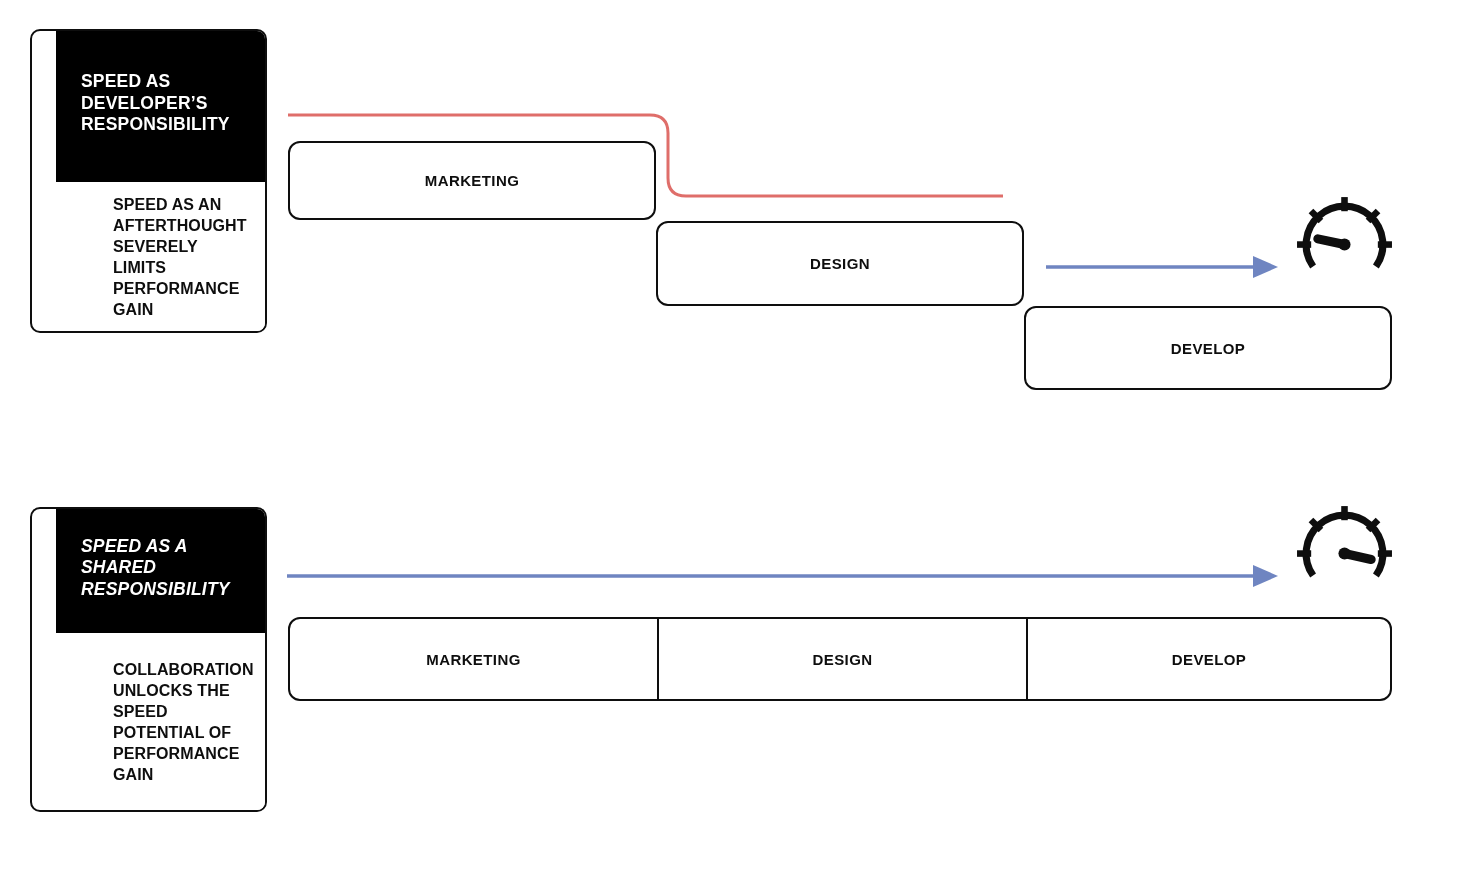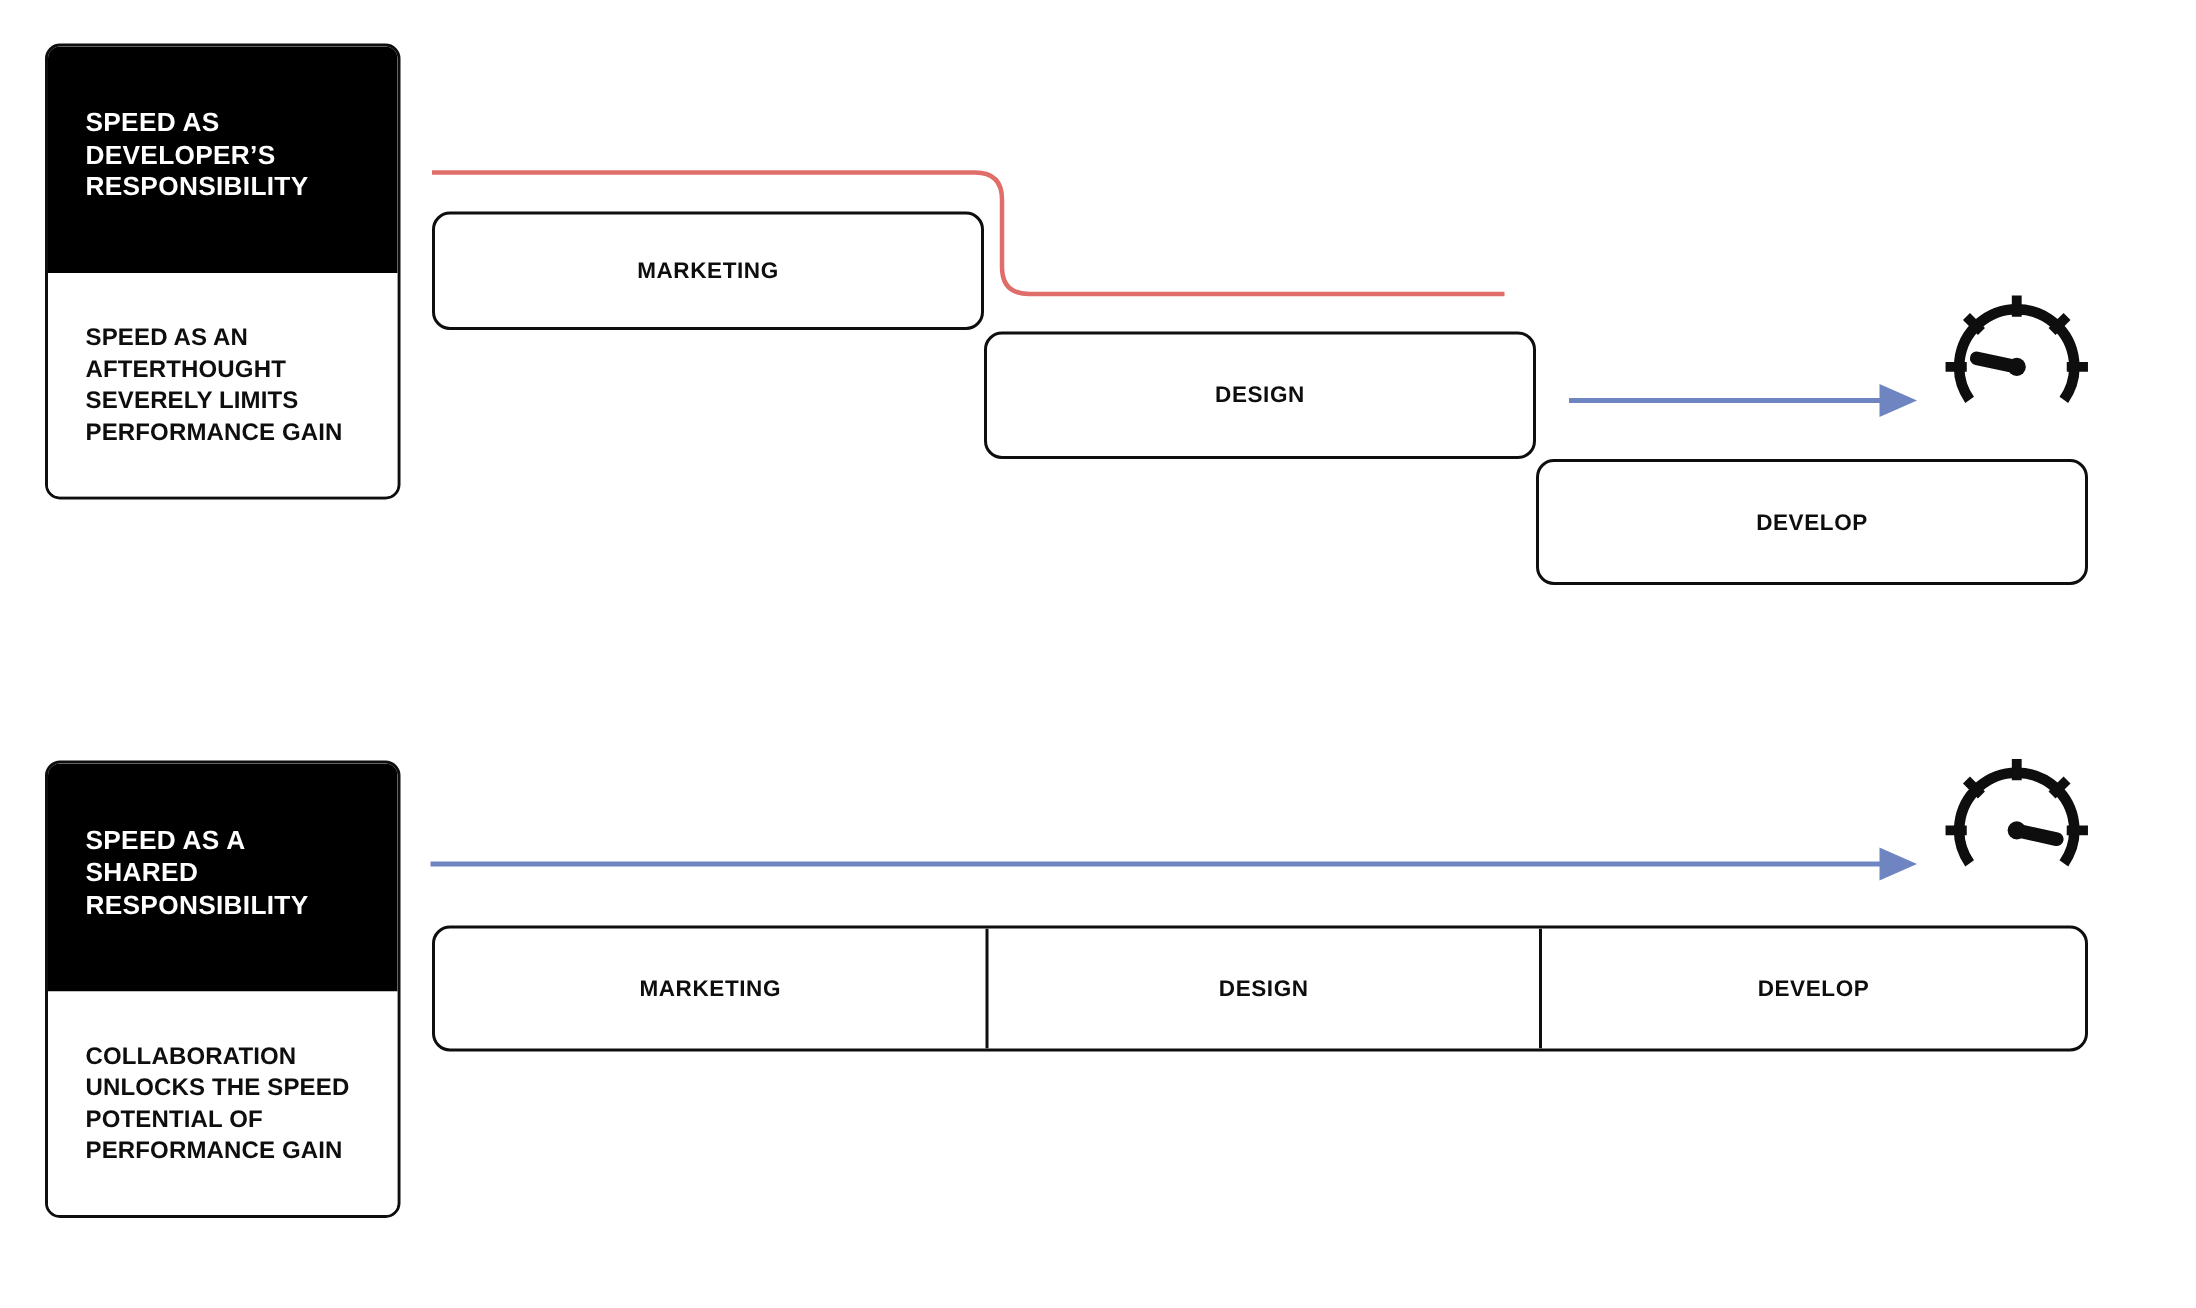--- a/index.html
+++ b/index.html
@@ -9,33 +9,33 @@
     --card-header-bg:#000000;
     --card-header-text:#ffffff;
   }
   *{margin:0;padding:0;box-sizing:border-box;}
   html,body{width:1464px;height:872px;background:#ffffff;overflow:hidden;}
   body{font-family:"Liberation Sans","DejaVu Sans",sans-serif;}
   .canvas{position:relative;width:1464px;height:872px;background:#ffffff;}
 
   
   .card{position:absolute;left:30px;width:237px;border:2.5px solid var(--ink);
-        border-radius:10px;overflow:hidden;background:#fff;display:flex;flex-direction:column;}
+        border-radius:10px;overflow:hidden;background:#fff;display:flex;flex-direction:column;padding-left:24px;}
   .card-header{background:var(--card-header-bg);color:var(--card-header-text);
         display:flex;align-items:center;padding:0 20px 6px 25px;}
   .card-body{background:#ffffff;color:var(--ink);flex:1;
         display:flex;align-items:center;padding:0 14px 0 25px;}
   .card-title{font-size:17.5px;font-weight:bold;line-height:21.5px;
         letter-spacing:.2px;white-space:pre-line;}
   .card-subtitle{font-size:16px;font-weight:bold;line-height:21px;
-        letter-spacing:.1px;white-space:pre-line;}
+        letter-spacing:.1px;white-space:pre-line;margin-left:32px;}
   .card-top{top:29px;height:304px;}
   .card-top .card-header{height:151px;}
   .card-bottom{top:507px;height:305px;}
-  .card-bottom .card-header{height:152px;}
+  .card-bottom .card-header{height:124px;font-style:italic;}
 
   
   .stage-box{position:absolute;background:#ffffff;border:2.5px solid var(--ink);
         border-radius:12px;display:flex;align-items:center;justify-content:center;}
   .stage-label{font-size:15px;font-weight:bold;letter-spacing:.4px;color:var(--ink);}
   .box-marketing{left:288px;top:141px;width:368px;height:79px;}
   .box-design{left:656px;top:221px;width:368px;height:85px;}
   .box-develop{left:1024px;top:306px;width:368px;height:84px;}
 
   

